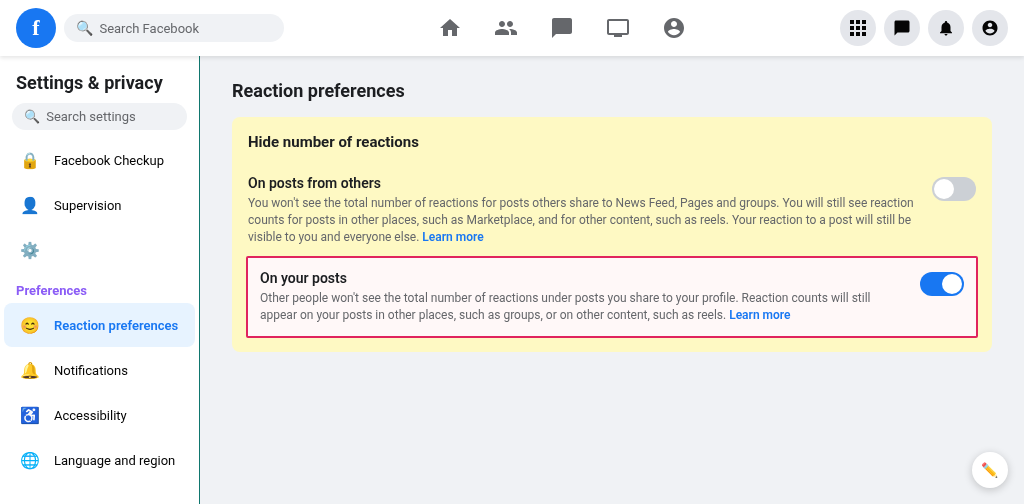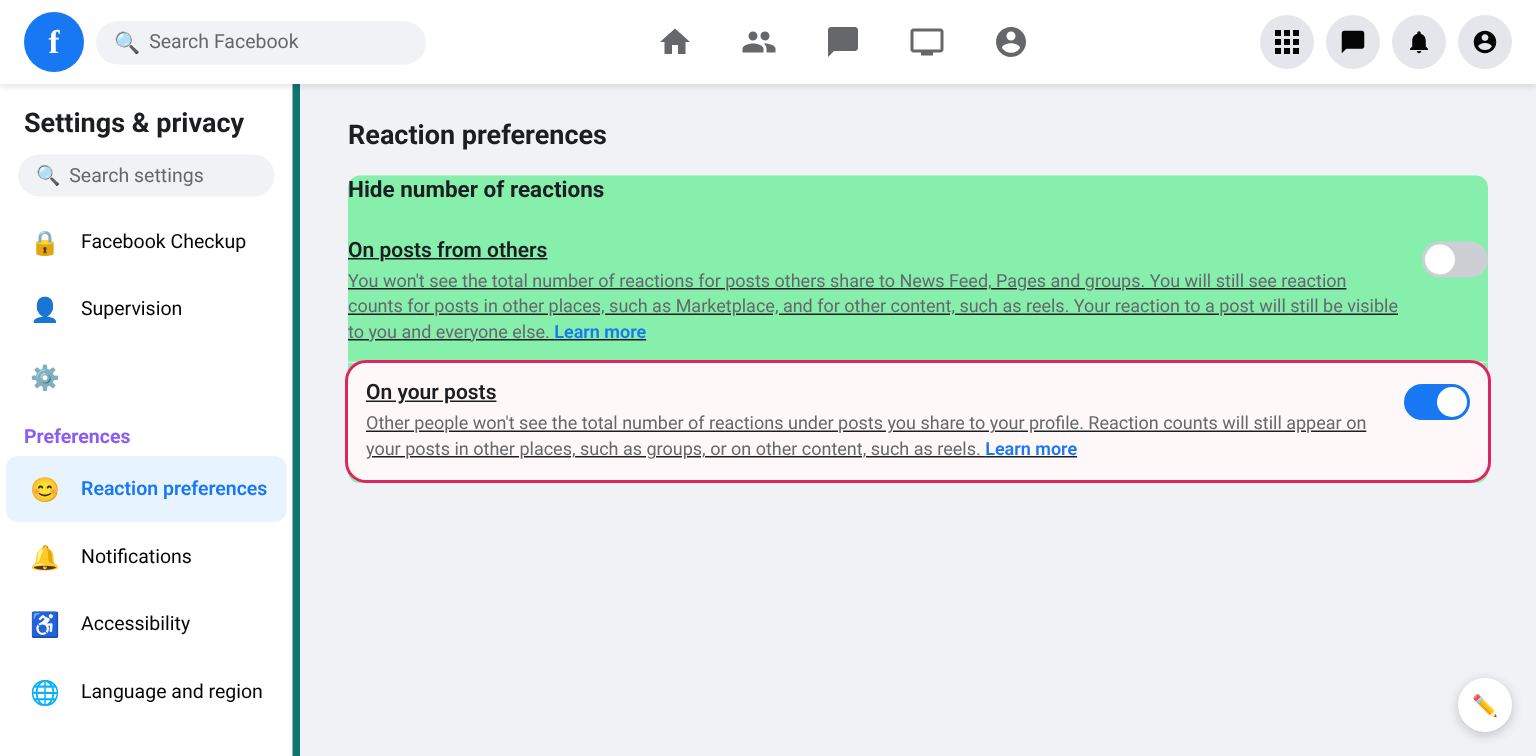--- a/index.html
+++ b/index.html
@@ -18,45 +18,45 @@
     .nav-center { display: flex; align-items: center; justify-content: center; flex: 1; gap: 8px; }
     .nav-icon-btn { width: 48px; height: 40px; display: flex; align-items: center; justify-content: center; border-radius: 8px; cursor: pointer; color: #65676b; font-size: 20px; position: relative; }
 
     .nav-right { display: flex; align-items: center; gap: 8px; min-width: 160px; justify-content: flex-end; }
     .nav-right-btn { width: 36px; height: 36px; border-radius: 50%; background: #e4e6eb; display: flex; align-items: center; justify-content: center; cursor: pointer; color: #050505; font-size: 16px; }
 
     
     .body { display: flex; flex: 1; overflow: hidden; }
 
     
-    .sidebar { width: 200px; background: #fff; overflow-y: auto; padding: 8px 0; border-right: 5px solid #0f766e; flex-shrink: 0; }
+    .sidebar { width: 200px; background: #fff; overflow-y: auto; padding: 8px 0; border-right: 1px solid #0f766e; flex-shrink: 0; }
     .sidebar-title { font-size: 18px; font-weight: 700; padding: 8px 16px 2px; }
     .sidebar-search { margin: 8px 12px; background: #f0f2f5; border-radius: 20px; padding: 6px 12px; display: flex; align-items: center; gap: 6px; }
     .sidebar-search-icon { color: #65676b; font-size: 13px; }
     .sidebar-search-text { color: #65676b; font-size: 13px; }
 
     .sidebar-item { display: flex; align-items: center; gap: 10px; padding: 8px 12px; cursor: pointer; border-radius: 8px; margin: 1px 4px; }
     .sidebar-item.active { background: #e7f3ff; }
     .sidebar-item.active .sidebar-item-label { color: #1877f2; font-weight: 600; }
     .sidebar-item-icon { width: 28px; height: 28px; display: flex; align-items: center; justify-content: center; color: #050505; font-size: 16px; flex-shrink: 0; }
     .sidebar-item-label { font-size: 13px; color: #050505; }
 
     .sidebar-section-title { font-size: 13px; font-weight: 700; padding: 10px 16px 4px; color: #8b5cf6; }
     .sidebar-section-subtitle { font-size: 11px; color: #65676b; padding: 0 16px 6px; line-height: 1.3; }
 
     
     .main-content { flex: 1; overflow-y: auto; padding: 24px 32px; background: #f0f2f5; }
     .section-title { font-size: 18px; font-weight: 700; margin-bottom: 16px; }
 
-    .card { background: #86efac; border-radius: 8px; margin-bottom: 12px; }
+    .card { background: #fef9c3; border-radius: 8px; padding: 16px; margin-bottom: 12px; }
     .card-title { font-size: 15px; font-weight: 700; margin-bottom: 12px; }
 
-    .pref-row { display: flex; align-items: flex-start; justify-content: space-between; padding: 12px 0; border-bottom: 1px solid #e4e6eb; text-decoration: underline; }
+    .pref-row { display: flex; align-items: flex-start; justify-content: space-between; padding: 12px 0; border-bottom: 1px solid #e4e6eb; }
     .pref-row:last-child { border-bottom: none; }
-    .pref-row.highlighted { border: 2px solid #e0245e; border-radius: 14px; padding: 12px; margin: -2px; background: #fff8f8; }
+    .pref-row.highlighted { border: 2px solid #e0245e; border-radius: 2px; padding: 12px; margin: -2px; background: #fff8f8; }
     .pref-text { flex: 1; padding-right: 16px; }
     .pref-row-title { font-size: 14px; font-weight: 600; margin-bottom: 4px; }
     .pref-row-desc { font-size: 12px; color: #65676b; line-height: 1.4; }
     .pref-row-desc a { color: #1877f2; text-decoration: none; font-weight: 600; }
 
     
     .toggle { position: relative; width: 44px; height: 24px; flex-shrink: 0; margin-top: 2px; }
     .toggle input { opacity: 0; width: 0; height: 0; }
     .toggle-slider { position: absolute; cursor: pointer; top: 0; left: 0; right: 0; bottom: 0; background: #ccd0d5; border-radius: 12px; transition: 0.3s; }
     .toggle-slider:before { position: absolute; content: ""; height: 20px; width: 20px; left: 2px; bottom: 2px; background: white; border-radius: 50%; transition: 0.3s; }

